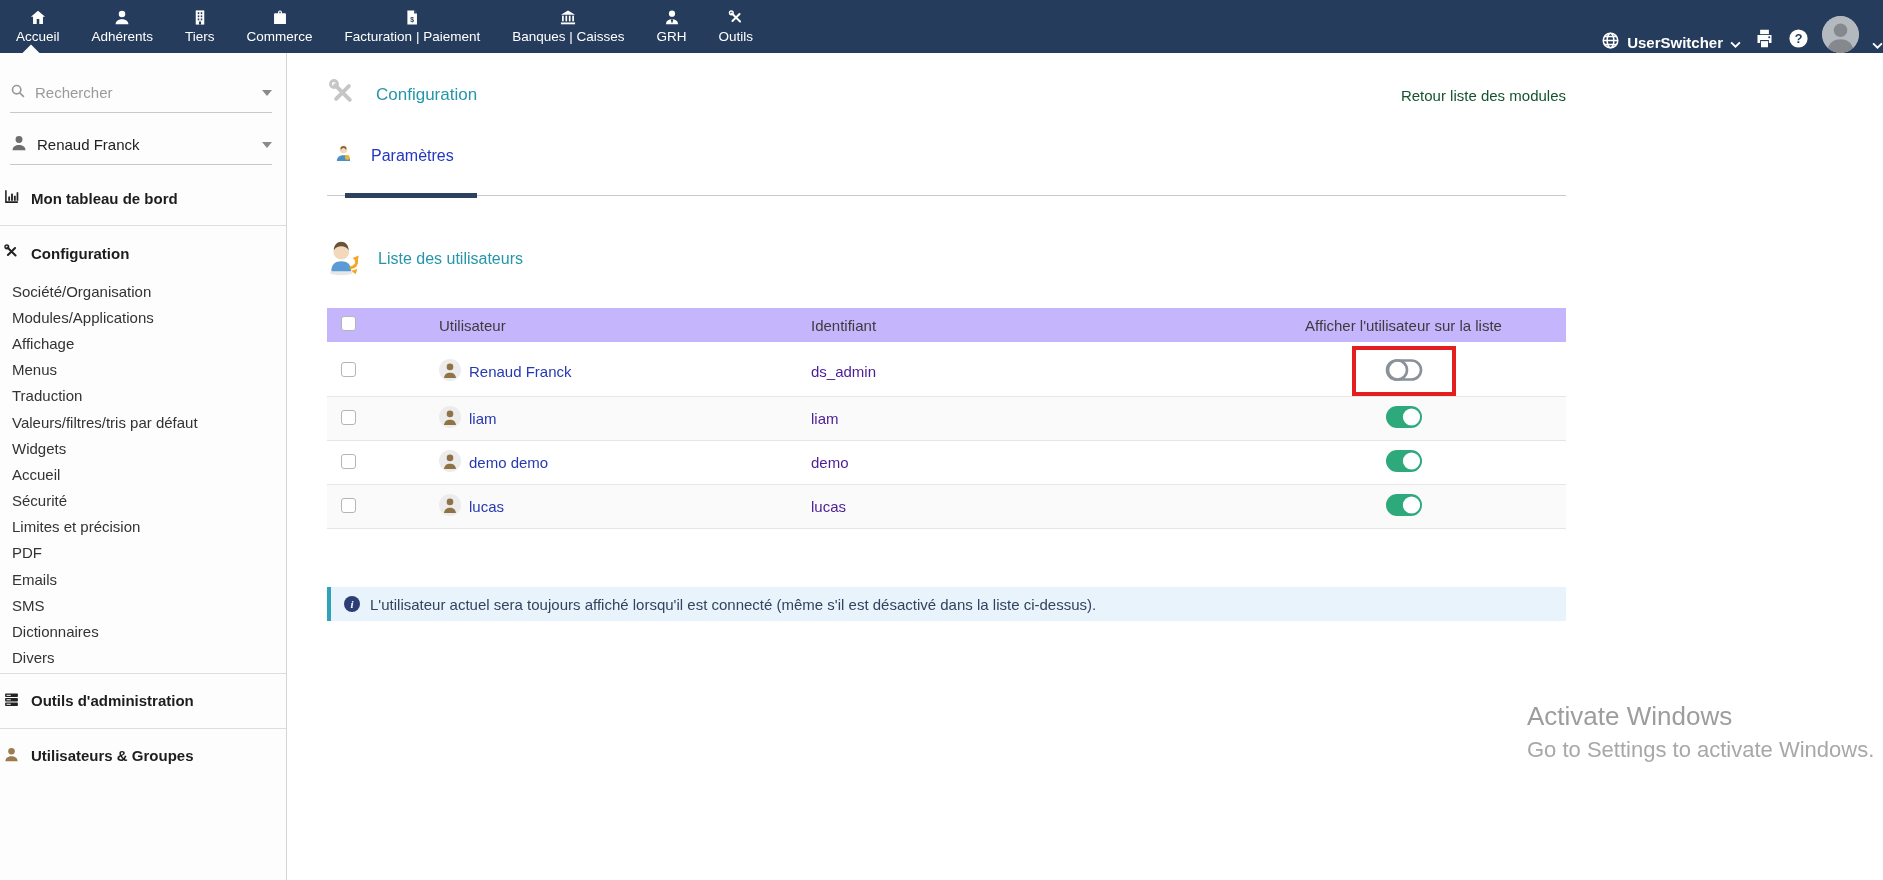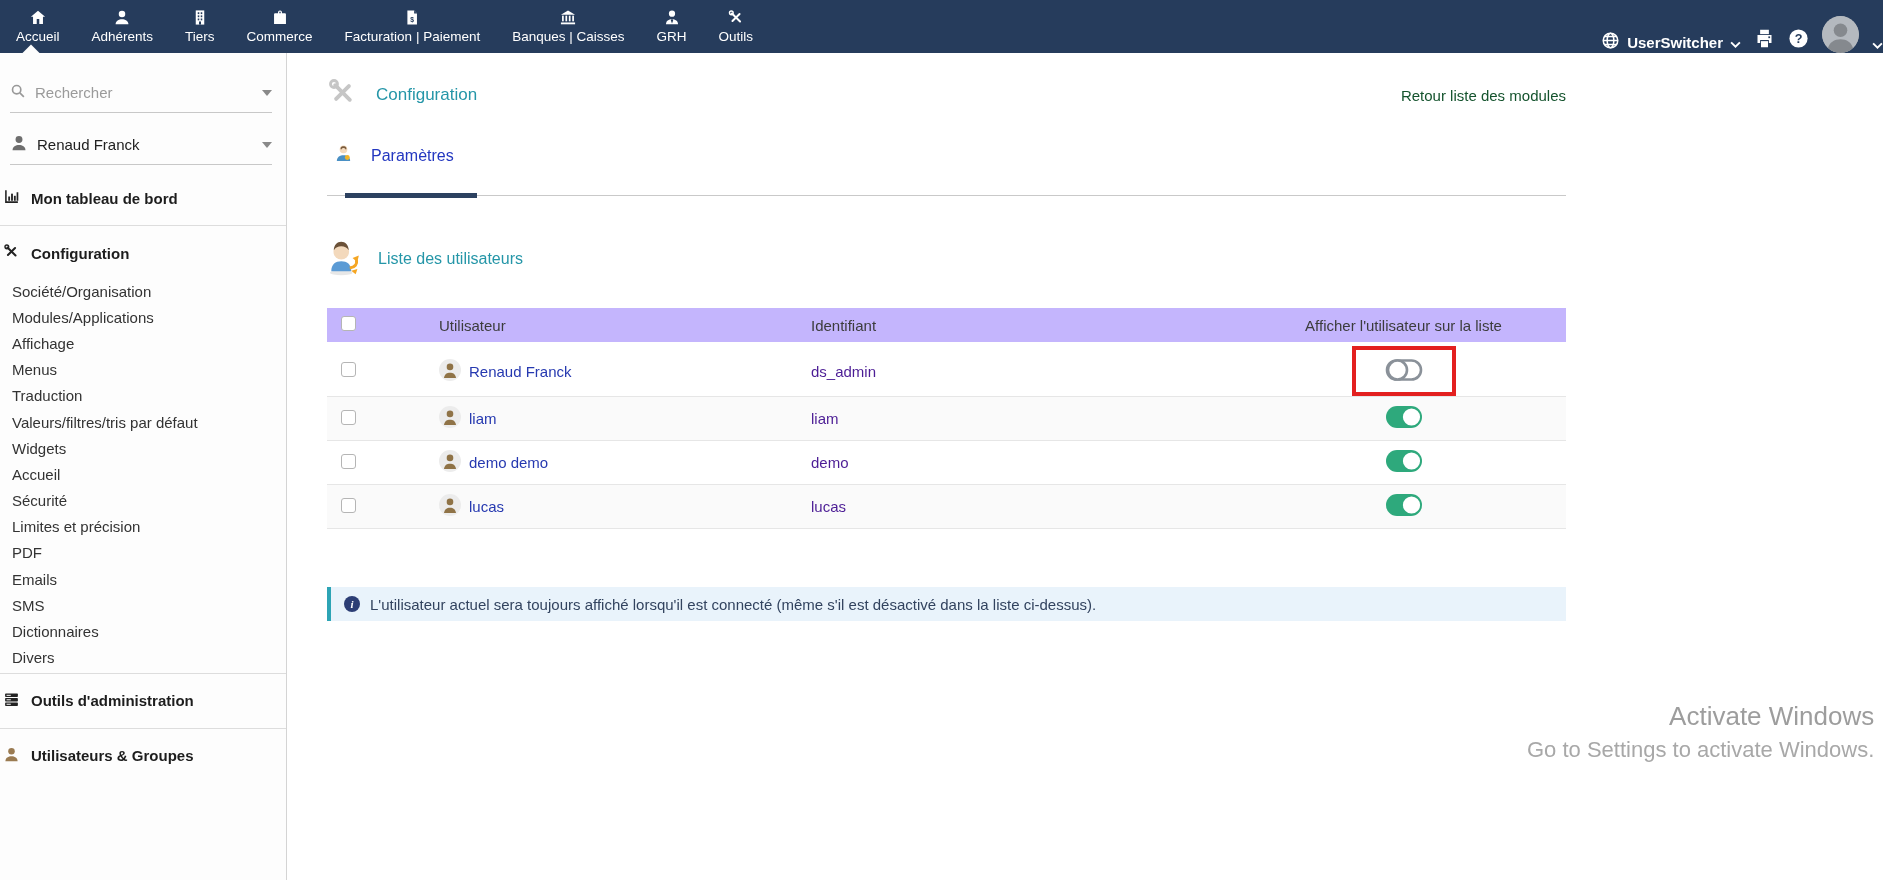--- a/index.html
+++ b/index.html
@@ -62,21 +62,21 @@
   .user-cell { display:flex; align-items:center; gap:8px; }
   .user-cell svg { width:22px; height:22px; }
   .user-link { color:#2639b0; cursor:pointer; text-decoration:none; }
   .login-text { color:#4c1d95; }
   .toggle { display:inline-block; cursor:pointer; vertical-align:middle; }
   .red-box { display:inline-flex; align-items:center; justify-content:center; border:4px solid #e3201f; width:104px; height:50px; }
 
   .info-box { margin-top:58px; height:34px; background:#e9f3fb; border-left:4px solid #2da4b5; display:flex; align-items:center; gap:10px; padding-left:13px; font-size:15px; color:#32435f; }
   .info-icon { width:16px; height:16px; border-radius:50%; background:#2c3e75; color:#fff; font-size:11px; font-weight:bold; display:inline-flex; align-items:center; justify-content:center; font-family:"Liberation Serif", serif; font-style:italic; flex-shrink:0; }
 
-  .watermark { position:absolute; left:1240px; top:648px; color:#a0a0a0; pointer-events:none;text-align:right; }
+  .watermark { position:absolute; left:1240px; top:648px; color:#a0a0a0; pointer-events:none; }
   .watermark .wm1 { font-size:26px; font-weight:300; color:#9d9d9d; }
   .watermark .wm2 { font-size:22px; margin-top:5px; color:#a8a8a8; }
 </style>
 </head>
 <body>
 
 <div class="navbar">
   <div class="nav-items">
     <div class="nav-item">
       <span>

